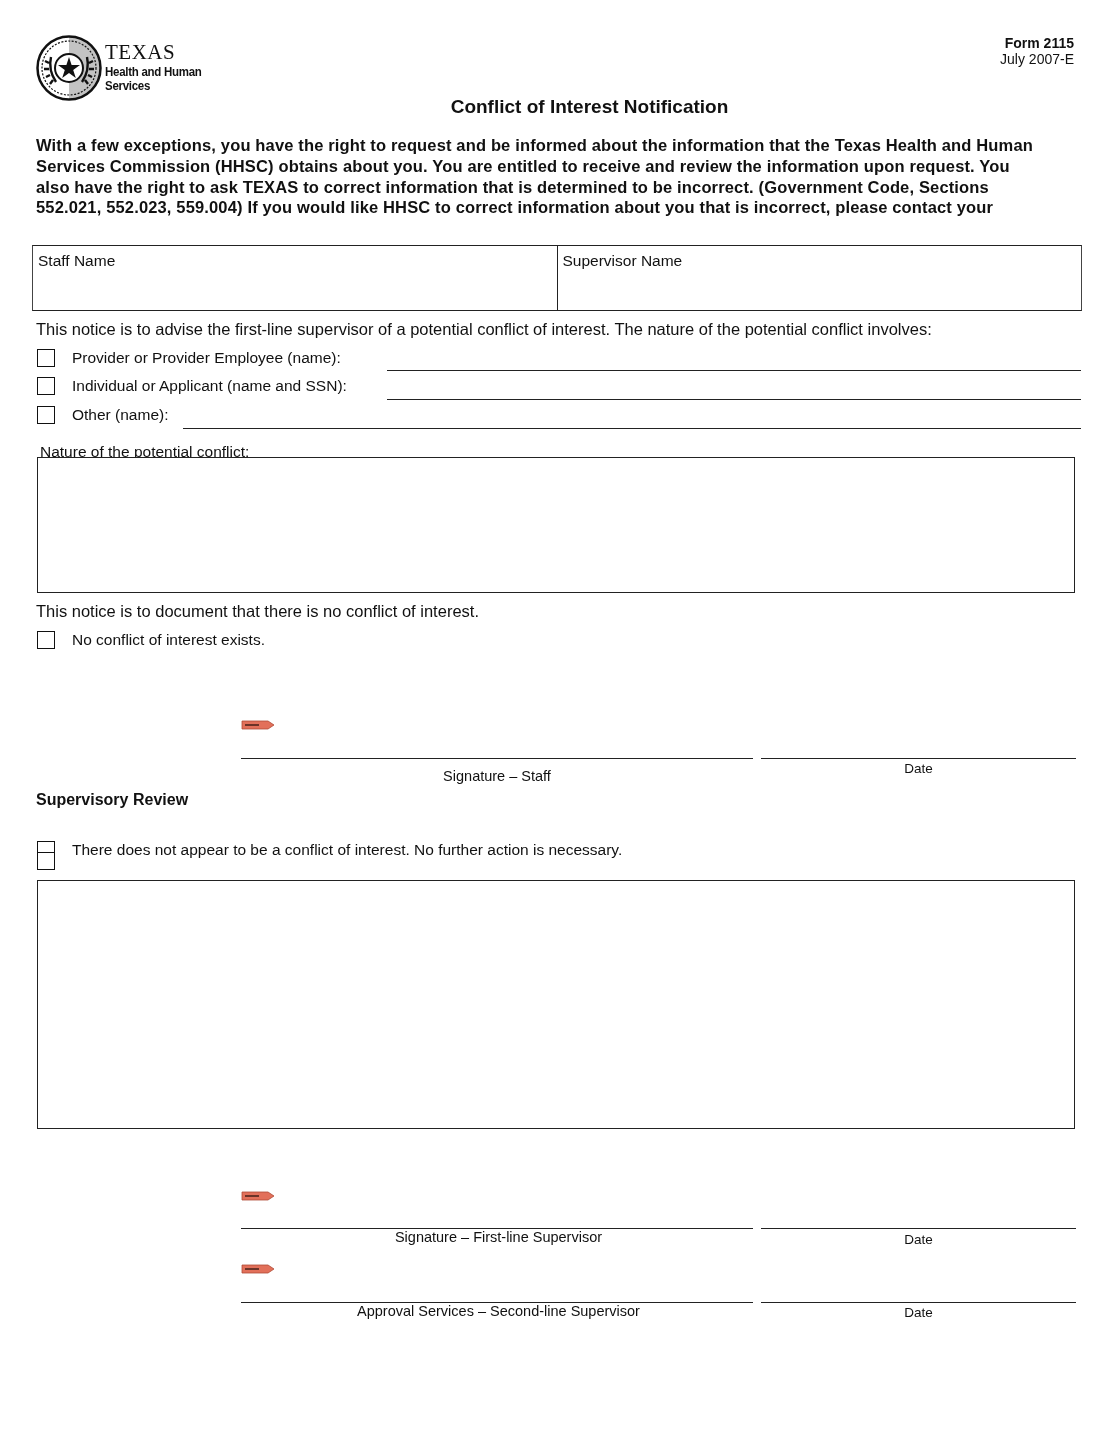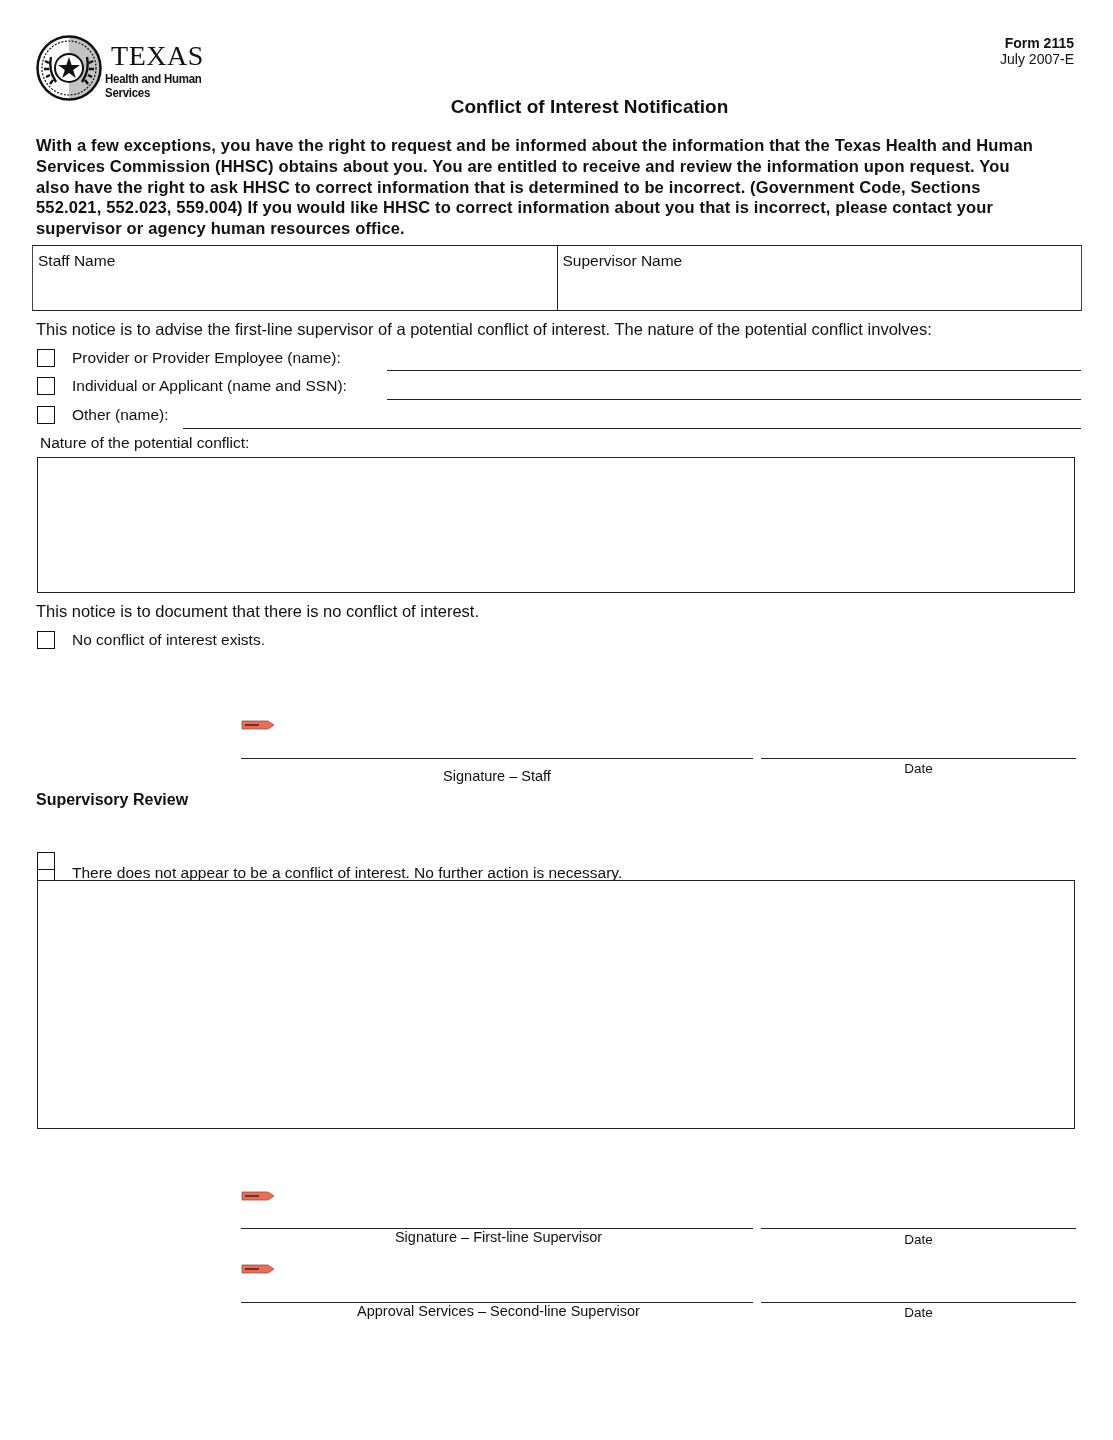--- a/index.html
+++ b/index.html
@@ -4,21 +4,21 @@
 <style>
   html, body { margin: 0; padding: 0; background: #ffffff; }
   body {
     width: 1113px; height: 1440px; position: relative; overflow: hidden;
     font-family: "Liberation Sans", sans-serif; color: #111;
   }
   .abs { position: absolute; }
   .logo { left: 36px; top: 35px; width: 180px; height: 68px; }
   .seal { position: absolute; left: 0; top: 0; width: 66px; height: 66px; }
   .logo-text { position: absolute; left: 69px; top: 7px; line-height: 1; }
-  .logo-title { font-family: "Liberation Serif", serif; font-size: 28px; letter-spacing: 0.5px; display: block; text-align: center; }
+  .logo-title { font-family: "Liberation Serif", serif; font-size: 21px; letter-spacing: 0.5px; display: block; }
   .logo-sub { font-family: "Liberation Sans", sans-serif; font-size: 12.5px; font-weight: bold; display: block; margin-top: 3px; letter-spacing: -0.3px; transform: scaleX(0.92); transform-origin: left; }
   .form-id { right: 39px; top: 35px; text-align: right; font-size: 14px; line-height: 16px; }
   .form-id .num { font-weight: bold; }
   .title { left: 0; width: 1113px; top: 96px; text-align: center; font-size: 19px; font-weight: bold; padding-left: 33px; }
   .intro { left: 36px; top: 135px; width: 1045px; font-size: 16.5px; font-weight: bold; line-height: 20.8px; letter-spacing: 0.15px; }
   .names-table { left: 32px; top: 245px; width: 1048px; height: 64px; border-top: 1.5px solid #222; border-bottom: 1.5px solid #222; border-left: 1px solid #444; border-right: 1px solid #444; display: flex; }
   .names-cell { flex: 1; padding: 6px 5px; font-size: 15.5px; }
   .names-cell + .names-cell { border-left: 1.5px solid #222; }
   .notice { left: 36px; font-size: 16.5px; }
   .cb-row { left: 37px; height: 20px; display: flex; align-items: center; font-size: 15.5px; }
@@ -55,23 +55,22 @@
 <div class="abs form-id">
   <div class="num">Form 2115</div>
   <div>July 2007-E</div>
 </div>
 
 <div class="abs title">Conflict of Interest Notification</div>
 
 <div class="abs intro">
   <div>With a few exceptions, you have the right to request and be informed about the information that the Texas Health and Human</div>
   <div>Services Commission (HHSC) obtains about you. You are entitled to receive and review the information upon request. You</div>
-  <div>also have the right to ask HHSC to correct information that is determined to be incorrect. (Government Code, Sections</div>
+  <div>also have the right to ask TEXAS to correct information that is determined to be incorrect. (Government Code, Sections</div>
   <div>552.021, 552.023, 559.004) If you would like HHSC to correct information about you that is incorrect, please contact your</div>
-  <div>supervisor or agency human resources office.</div>
 </div>
 
 <div class="abs names-table">
   <div class="names-cell">
     <div>Staff Name</div>
     <div></div>
   </div>
   <div class="names-cell">
     <div>Supervisor Name</div>
     <div></div>
@@ -91,41 +90,41 @@
   <span class="label">Individual or Applicant (name and SSN):</span>
 </div>
 <div class="abs fill-line" style="left:387px; top:399px; width:694px;"></div>
 
 <div class="abs cb-row" style="top:405px;">
   <div class="checkbox"></div>
   <span class="label">Other (name):</span>
 </div>
 <div class="abs fill-line" style="left:183px; top:428px; width:898px;"></div>
 
-<div class="abs label" style="left:40px; top:434px;">Nature of the potential conflict:</div>
+<div class="abs label" style="left:40px; top:443px;">Nature of the potential conflict:</div>
 <div class="abs textbox" style="left:37px; top:457px; width:1038px; height:136px;"></div>
 
 <div class="abs notice" style="top:602px;">This notice is to document that there is no conflict of interest.</div>
 <div class="abs cb-row" style="top:630px;">
   <div class="checkbox"></div>
   <span class="label">No conflict of interest exists.</span>
 </div>
 
 <svg class="abs sign-tag" style="left:241px; top:720px;" viewBox="0 0 34 10">
   <path d="M1 1 H27 L33 5 L27 9 H1 Z" fill="#e2705a" stroke="#b04a36" stroke-width="0.8"></path>
   <rect x="4" y="4" width="14" height="2" fill="#3a1a12" opacity="0.7"></rect>
 </svg>
 <div class="abs sig-line" style="left:241px; top:758px; width:512px;"></div>
 <div class="abs sig-label" style="left:241px; top:768px; width:512px;">Signature – Staff</div>
 <div class="abs sig-line" style="left:761px; top:758px; width:315px;"></div>
 <div class="abs date-label" style="left:761px; top:761px; width:315px;">Date</div>
 
 <div class="abs section-head">Supervisory Review</div>
 
-<div class="abs cb-row" style="top:863px;">
+<div class="abs cb-row" style="top:840px;">
   <div class="checkbox"></div>
   <span class="label">There does not appear to be a conflict of interest. No further action is necessary.</span>
 </div>
 <div class="abs cb-row" style="top:851px;">
   <div class="checkbox"></div>
 </div>
 <div class="abs textbox" style="left:37px; top:880px; width:1038px; height:249px;"></div>
 
 <svg class="abs sign-tag" style="left:241px; top:1191px;" viewBox="0 0 34 10">
   <path d="M1 1 H27 L33 5 L27 9 H1 Z" fill="#e2705a" stroke="#b04a36" stroke-width="0.8"></path>

